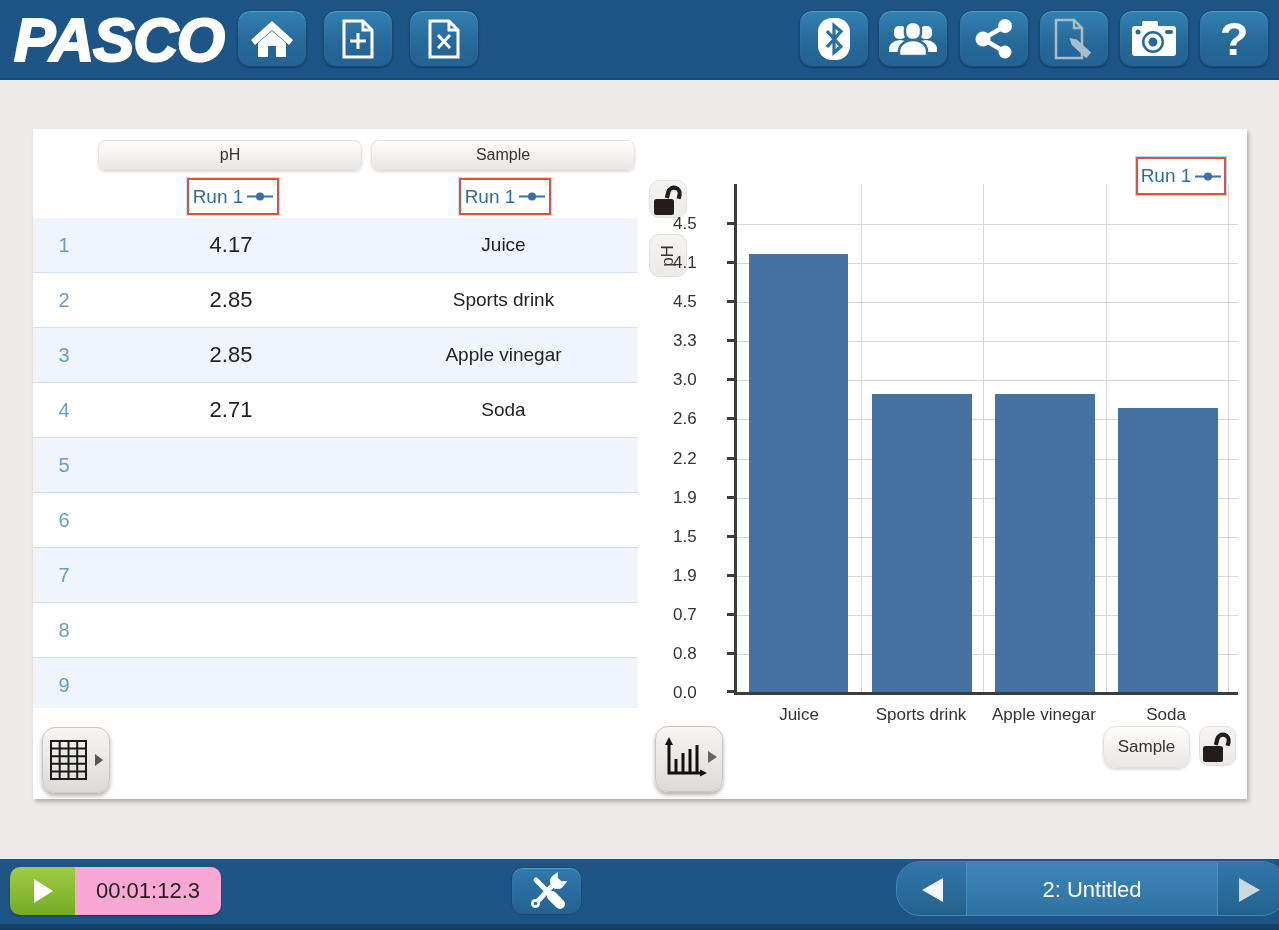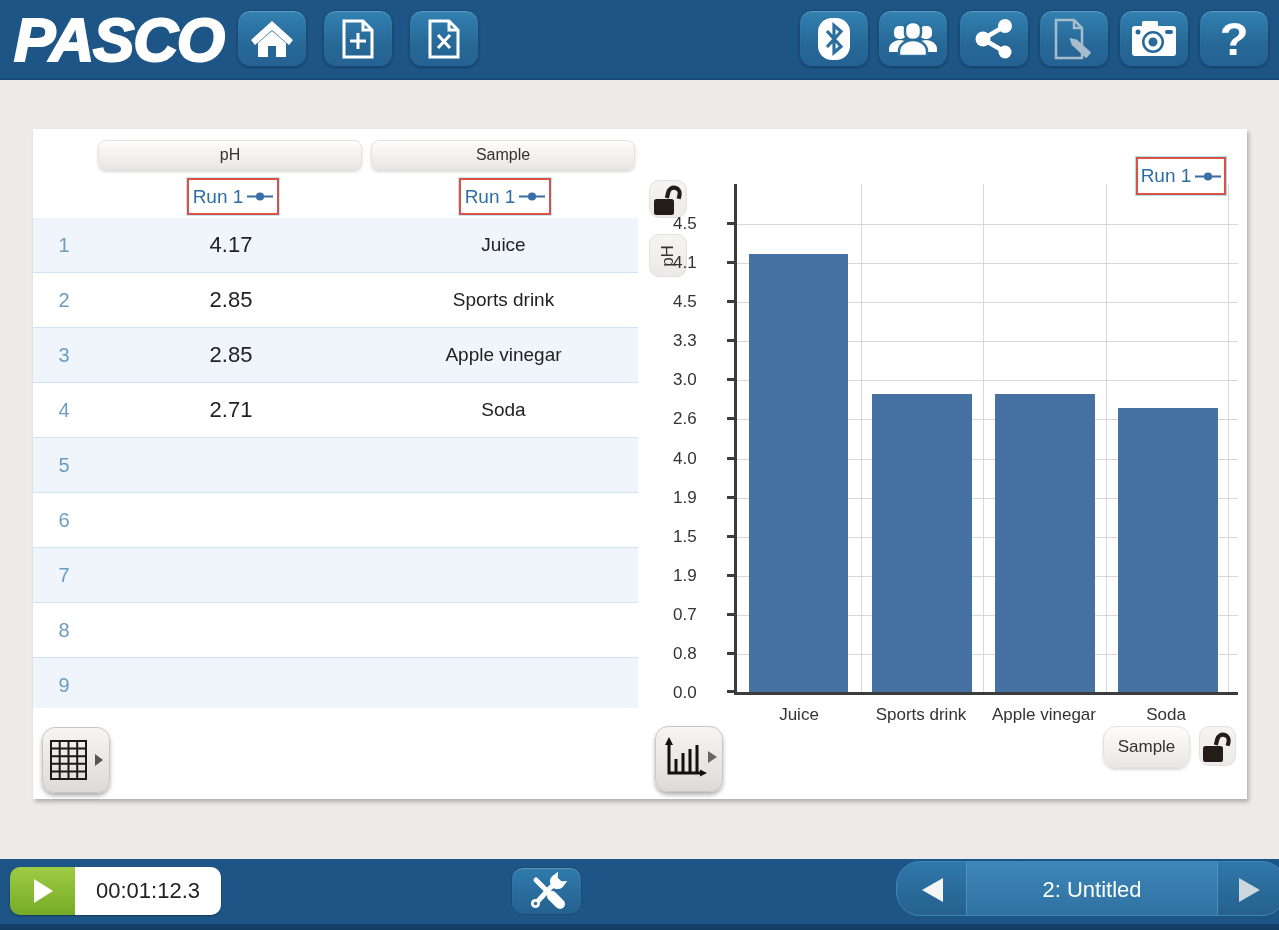--- a/index.html
+++ b/index.html
@@ -65,21 +65,21 @@
     display:flex; align-items:center; justify-content:center; gap:4px; white-space:nowrap;
     font-size:19px; color:#2e6da4; background:#fff; }
 
   
   #botbar { position:absolute; left:0; top:859px; width:1279px; height:71px;
     background:#1d5586; border-bottom:6px solid #133f66; }
   #playgrp { position:absolute; left:10px; top:8px; width:211px; height:48px; border-radius:10px;
     overflow:hidden; box-shadow:0 1px 2px rgba(0,0,0,.35); display:flex; }
   #playbtn { width:65px; height:48px; background:linear-gradient(#9ecb43,#76ab27);
     display:flex; align-items:center; justify-content:center; }
-  #timer { width:146px; height:48px; background:#ffffff; display:flex; align-items:center;
+  #timer { width:146px; height:48px; background:#f9a8d4; display:flex; align-items:center;
     justify-content:center; font-size:22px; color:#222; }
   #mangrp { position:absolute; left:235px; top:8px; width:262px; height:48px; border-radius:10px;
     overflow:hidden; box-shadow:0 1px 2px rgba(0,0,0,.35); display:flex; }
   #manual { width:140px; height:48px; background:#fff; display:flex; align-items:center;
     justify-content:center; font-size:20px; color:#222; }
   #manblue { width:122px; height:48px; background:#2f74a5; position:relative; }
   #stopsq { position:absolute; left:18px; top:11px; width:24px; height:23px; border-radius:3px;
     background:#6f9cbd; }
   #mandiv { position:absolute; left:61px; top:0; width:1px; height:48px; background:#4a8cb8; }
   #toolbtn { position:absolute; left:511px; top:8px; width:71px; height:48px; border-radius:12px;
@@ -276,21 +276,21 @@
 
       <div class="abs" style="left:129px; top:55px; width:3px; height:510px; background:#3c3c3c;"></div>
       <div class="abs" style="left:129px; top:563px; width:504px; height:3px; background:#3c3c3c;"></div>
 
       <div class="ylab" style="left:68px; top:95px;">4.5</div>
       <div class="ylab" style="left:68px; top:134px;">4.1</div>
       <div class="ylab" style="left:68px; top:173px;">4.5</div>
       <div class="ylab" style="left:68px; top:212px;">3.3</div>
       <div class="ylab" style="left:68px; top:251px;">3.0</div>
       <div class="ylab" style="left:68px; top:290px;">2.6</div>
-      <div class="ylab" style="left:68px; top:330px;">4.0</div>
+      <div class="ylab" style="left:68px; top:330px;">2.2</div>
       <div class="ylab" style="left:68px; top:369px;">1.9</div>
       <div class="ylab" style="left:68px; top:408px;">1.5</div>
       <div class="ylab" style="left:68px; top:447px;">1.9</div>
       <div class="ylab" style="left:68px; top:486px;">0.7</div>
       <div class="ylab" style="left:68px; top:525px;">0.8</div>
       <div class="ylab" style="left:68px; top:564px;">0.0</div>
 
       <div class="bar" style="left:144px; top:125px; width:99px; height:438px;"></div>
       <div class="bar" style="left:267px; top:265px; width:100px; height:298px;"></div>
       <div class="bar" style="left:390px; top:265px; width:100px; height:298px;"></div>

